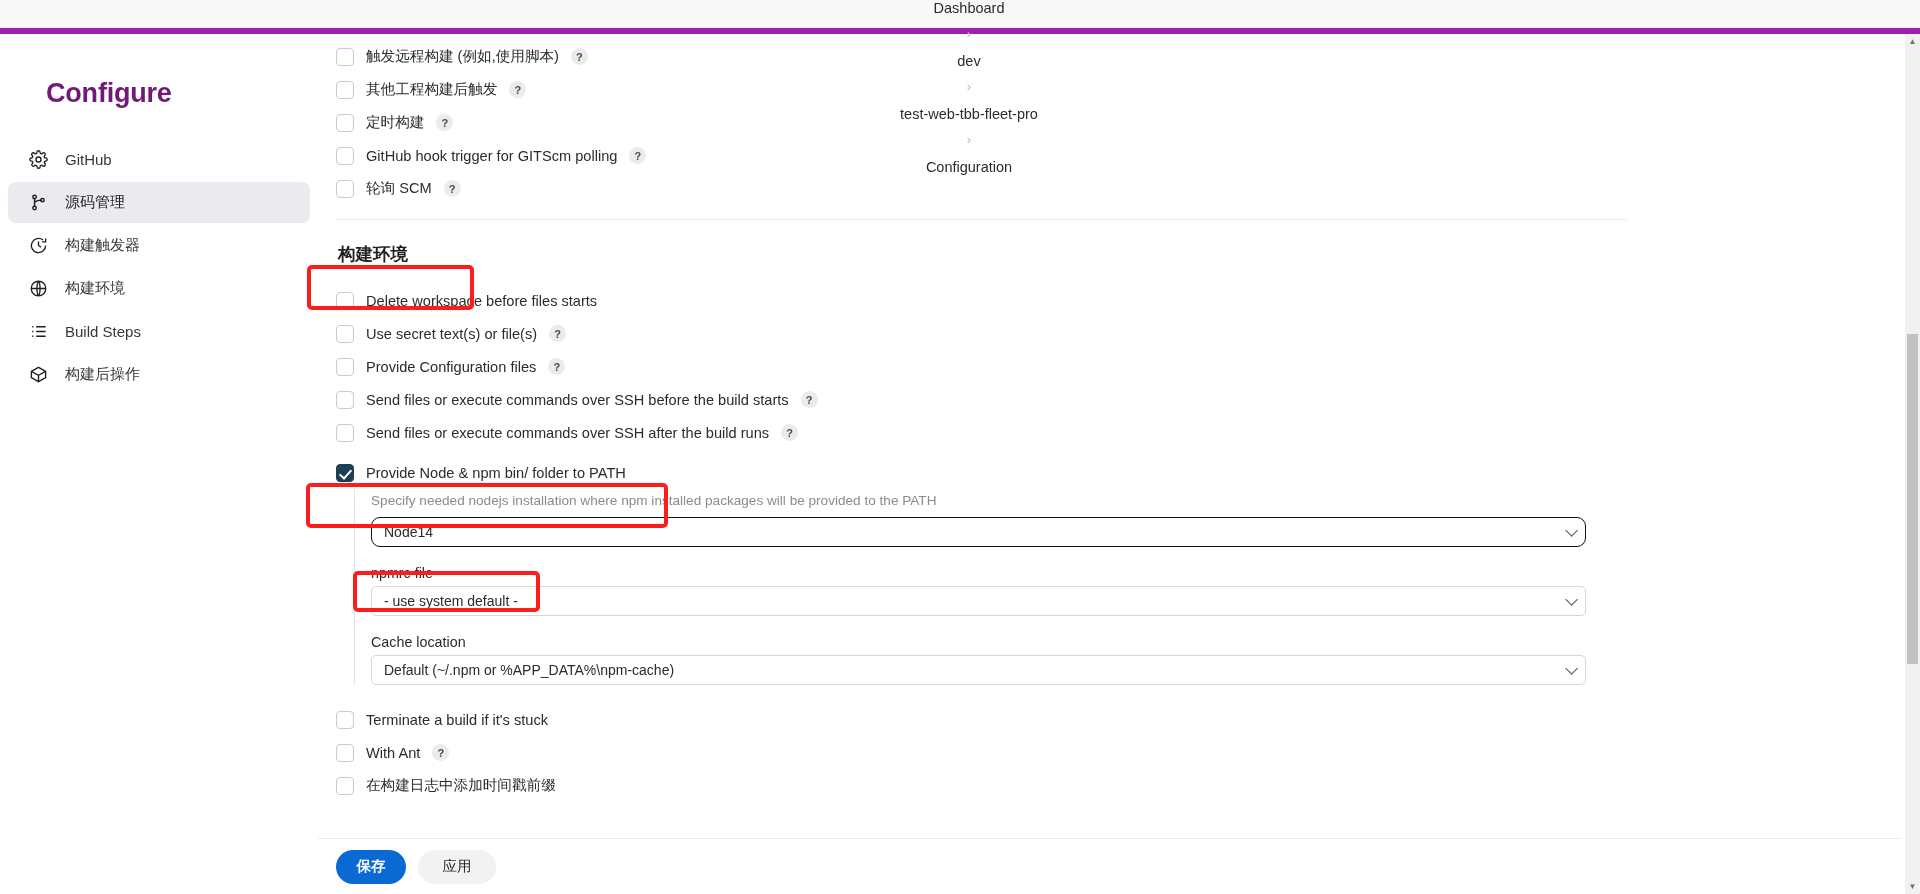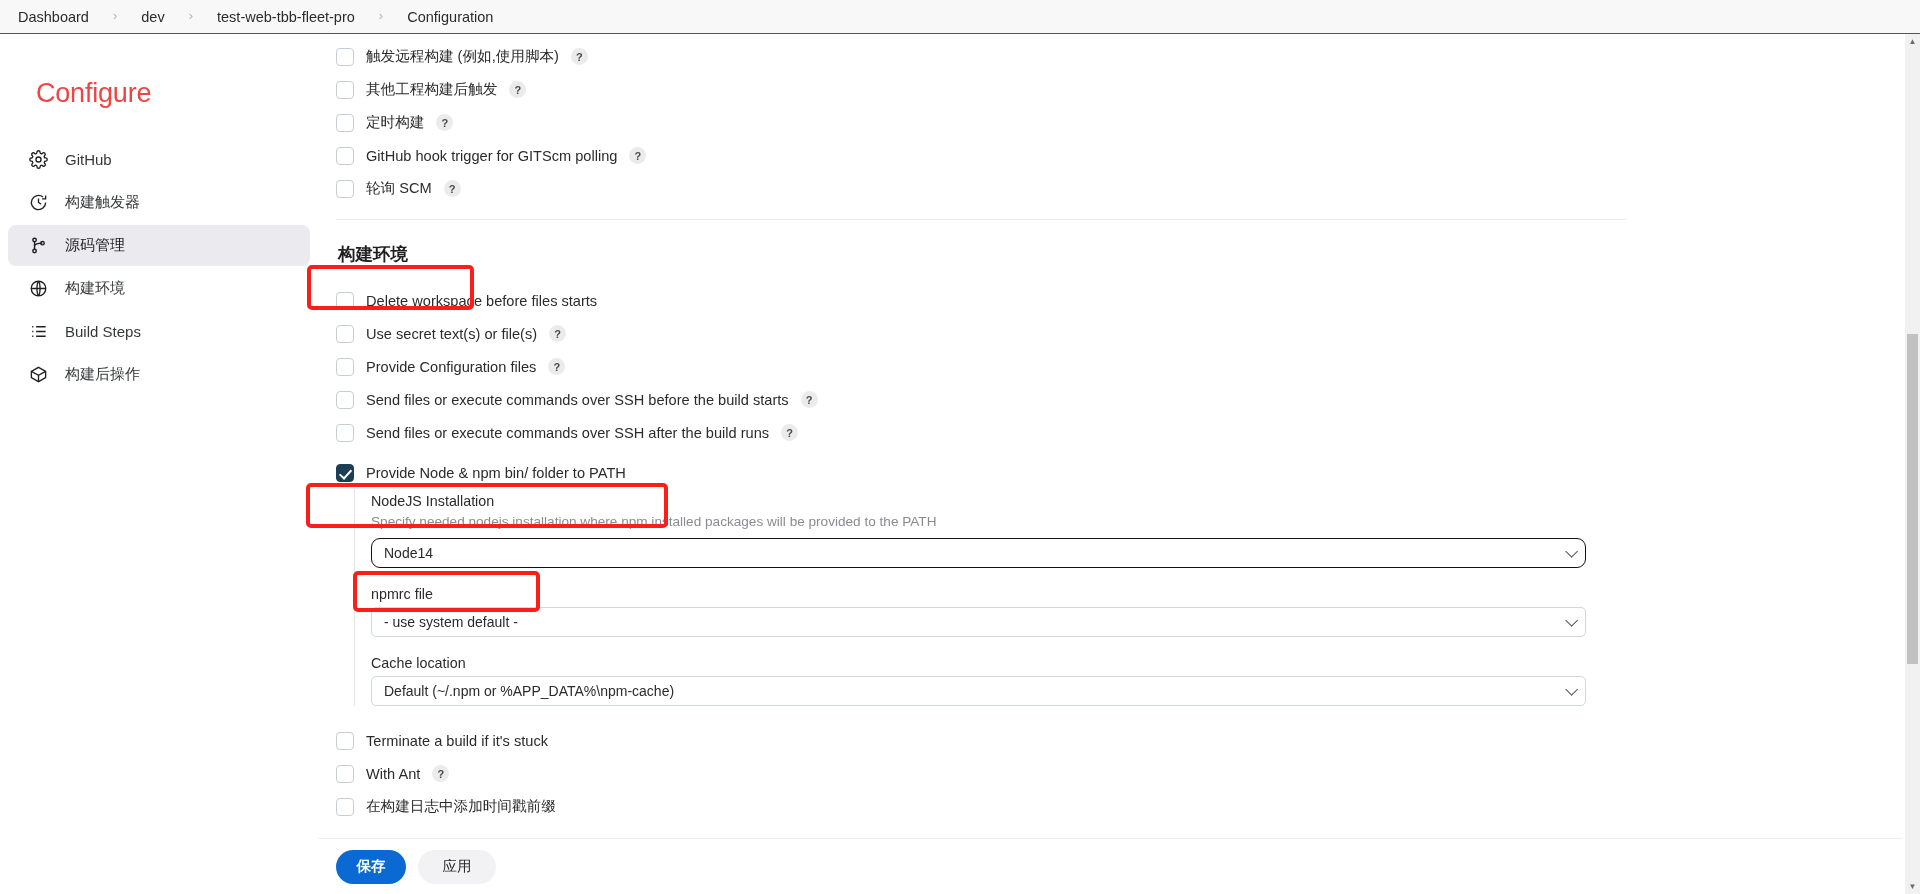--- a/index.html
+++ b/index.html
@@ -7,25 +7,26 @@
     width: 1920px; height: 894px;
     background: #ffffff;
     font-family: "Liberation Sans", "DejaVu Sans", sans-serif;
     overflow: hidden;
   }
 
   
   .breadcrumb-bar {
     height: 34px;
     background: #f8f8f8;
-    border-bottom: 1px solid #a21caf;
+    border-bottom: 6px solid #a21caf;
     display: flex;
     align-items: center;
     padding-left: 18px;
-    gap: 24px;
+    gap: 12px;
+    flex-direction: column;
   }
   .crumb {
     font-size: 14.5px;
     color: #2b2b2b;
     white-space: nowrap;
   }
   .crumb.active { color: #2b2b2b; }
   .crumb-sep {
     font-size: 13px;
     color: #b4b4bb;
@@ -42,23 +43,23 @@
 
   
   .sidebar {
     width: 318px;
     flex: 0 0 318px;
     padding-top: 44px;
     background: #ffffff;
   }
   .configure-title {
     font-size: 27px;
-    font-weight: normal;
-    color: #ef4444;
-    padding-left: 36px;
+    font-weight: bold;
+    color: #701a75;
+    padding-left: 46px;
     letter-spacing: -0.2px;
     margin-bottom: 30px;
   }
   .nav-list { padding: 0 8px; }
   .nav-item {
     display: flex;
     align-items: center;
     gap: 16px;
     height: 41px;
     padding-left: 20px;
@@ -293,46 +294,46 @@
       <div class="nav-item">
         <span class="nav-icon">
           <svg width="19" height="19" viewBox="0 0 24 24" fill="none" stroke="currentColor" stroke-width="1.7">
             <circle cx="12" cy="12" r="3.2"></circle>
             <path d="M19.4 15a1.6 1.6 0 00.3 1.8l.1.1a2 2 0 11-2.8 2.8l-.1-.1a1.6 1.6 0 00-1.8-.3 1.6 1.6 0 00-1 1.5V21a2 2 0 11-4 0v-.1A1.6 1.6 0 009 19.4a1.6 1.6 0 00-1.8.3l-.1.1a2 2 0 11-2.8-2.8l.1-.1a1.6 1.6 0 00.3-1.8 1.6 1.6 0 00-1.5-1H3a2 2 0 110-4h.1A1.6 1.6 0 004.6 9a1.6 1.6 0 00-.3-1.8l-.1-.1a2 2 0 112.8-2.8l.1.1a1.6 1.6 0 001.8.3H9a1.6 1.6 0 001-1.5V3a2 2 0 114 0v.1a1.6 1.6 0 001 1.5 1.6 1.6 0 001.8-.3l.1-.1a2 2 0 112.8 2.8l-.1.1a1.6 1.6 0 00-.3 1.8V9a1.6 1.6 0 001.5 1H21a2 2 0 110 4h-.1a1.6 1.6 0 00-1.5 1z"></path>
           </svg>
         </span>
         <span class="nav-label">GitHub</span>
       </div>
 
-      <div class="nav-item">
-        <span class="nav-icon">
-          <svg width="19" height="19" viewBox="0 0 24 24" fill="none" stroke="currentColor" stroke-width="1.7">
-            <path d="M21 12a9 9 0 11-3.4-7"></path>
-              <path d="M12 7v5l3.2 2"></path>
-              <path d="M21 3v4.5h-4.5"></path>
-          </svg>
-        </span>
-        <span class="nav-label">构建触发器</span>
-      </div>
-
       <div class="nav-item selected">
         <span class="nav-icon">
           <svg width="19" height="19" viewBox="0 0 24 24" fill="none" stroke="currentColor" stroke-width="1.8">
             <circle cx="7" cy="5" r="2.2"></circle>
               <circle cx="7" cy="19" r="2.2"></circle>
               <circle cx="17" cy="9" r="2.2"></circle>
             <path d="M7 7.2v9.6M7 13c0-2.2 2-3.8 10-4"></path>
           </svg>
         </span>
         <span class="nav-label">源码管理</span>
       </div>
 
       <div class="nav-item">
         <span class="nav-icon">
           <svg width="19" height="19" viewBox="0 0 24 24" fill="none" stroke="currentColor" stroke-width="1.7">
+            <path d="M21 12a9 9 0 11-3.4-7"></path>
+              <path d="M12 7v5l3.2 2"></path>
+              <path d="M21 3v4.5h-4.5"></path>
+          </svg>
+        </span>
+        <span class="nav-label">构建触发器</span>
+      </div>
+
+      <div class="nav-item">
+        <span class="nav-icon">
+          <svg width="19" height="19" viewBox="0 0 24 24" fill="none" stroke="currentColor" stroke-width="1.7">
             <circle cx="12" cy="12" r="9.2"></circle>
               <path d="M3 12h18M12 3c2.6 2.8 2.6 15.2 0 18M12 3c-2.6 2.8-2.6 15.2 0 18"></path>
           </svg>
         </span>
         <span class="nav-label">构建环境</span>
       </div>
 
       <div class="nav-item">
         <span class="nav-icon">
           <svg width="19" height="19" viewBox="0 0 24 24" fill="none" stroke="currentColor" stroke-width="1.8">
@@ -420,21 +421,20 @@
           <span class="help">?</span>
         </div>
 
         <div class="check-row" style="margin-top:7px;align-items:center;">
           <span class="cb checked"></span>
           <span class="row-label">Provide Node &amp; npm bin/ folder to PATH</span>
         </div>
 
         <div class="nested">
           <div class="field-group">
-            <div class="field-label">NodeJS Installation</div>
             <div class="field-desc">Specify needed nodejs installation where npm installed packages will be provided to the PATH</div>
             <div class="select-box focused">
               <span>Node14</span>
               <span class="caret"></span>
             </div>
           </div>
 
           <div class="field-group">
             <div class="field-label">npmrc file</div>
             <div class="select-box">

